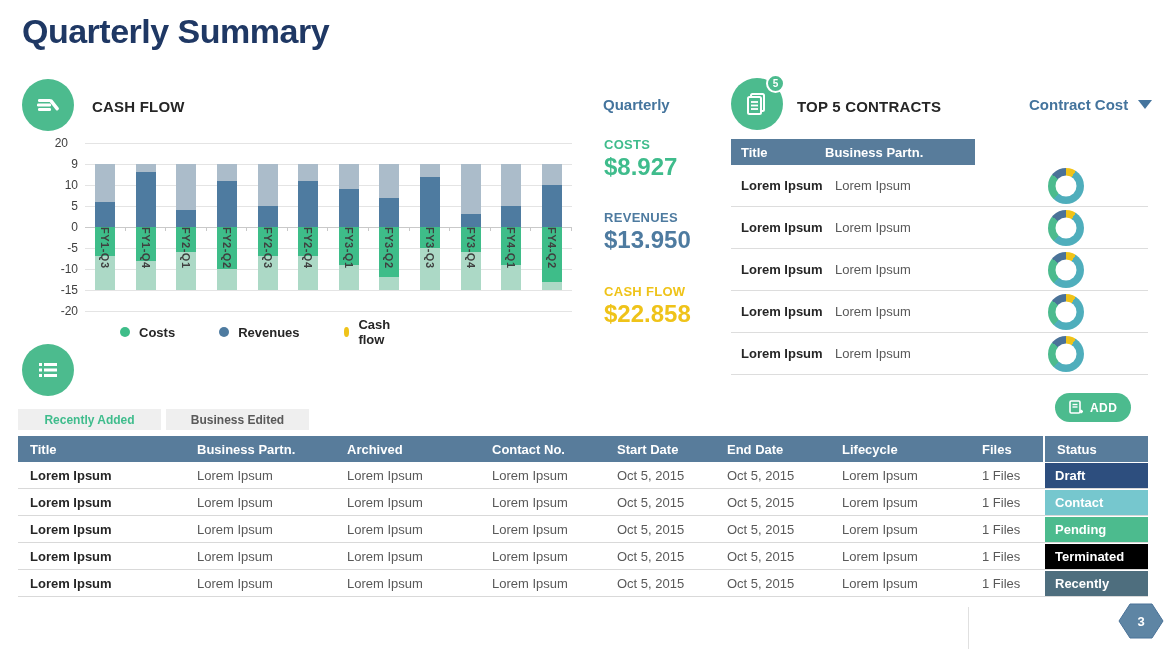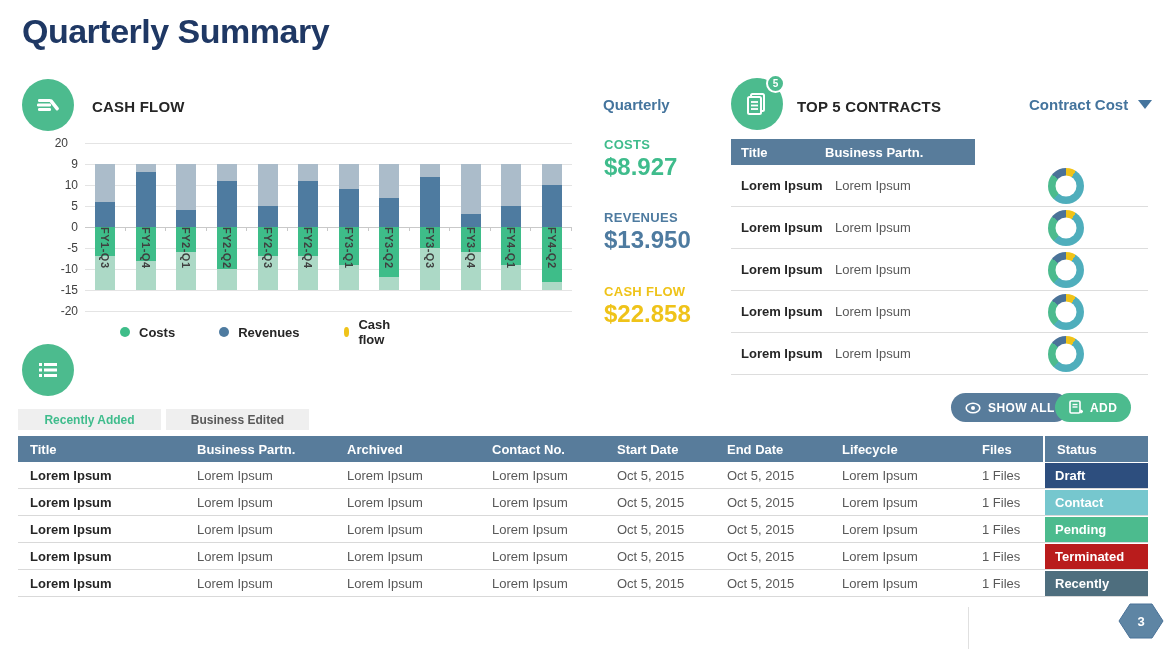--- a/index.html
+++ b/index.html
@@ -293,27 +293,20 @@
       <div class="contract-partner">Lorem Ipsum</div>
       <div class="donut" style="background: conic-gradient(rgb(239, 195, 25) 0%, rgb(239, 195, 25) 9%, rgb(79, 174, 188) 9%, rgb(79, 174, 188) 62%, rgb(76, 187, 142) 62%, rgb(76, 187, 142) 86%, rgb(74, 114, 152) 86%, rgb(74, 114, 152) 100%);"></div>
     </div>
       <div class="contract-row">
       <div class="contract-title">Lorem Ipsum</div>
       <div class="contract-partner">Lorem Ipsum</div>
       <div class="donut" style="background: conic-gradient(rgb(239, 195, 25) 0%, rgb(239, 195, 25) 9%, rgb(79, 174, 188) 9%, rgb(79, 174, 188) 62%, rgb(76, 187, 142) 62%, rgb(76, 187, 142) 86%, rgb(74, 114, 152) 86%, rgb(74, 114, 152) 100%);"></div>
     </div>
     </div>
 
-  <button class="pill-btn btn-showall">
-    <svg width="16" height="12" viewBox="0 0 16 12">
-      <ellipse cx="8" cy="6" rx="6.8" ry="4.8" fill="none" stroke="#fff" stroke-width="1.6"></ellipse>
-      <circle cx="8" cy="6" r="2" fill="#fff"></circle>
-    </svg>
-    <span>SHOW ALL</span>
-  </button>
   <button class="pill-btn btn-add">
     <svg width="14" height="15" viewBox="0 0 14 15">
       <rect x="1" y="1" width="10" height="12" rx="1.2" fill="none" stroke="#fff" stroke-width="1.6"></rect>
       <line x1="3.5" y1="4.5" x2="8.5" y2="4.5" stroke="#fff" stroke-width="1.4"></line>
       <line x1="3.5" y1="7" x2="8.5" y2="7" stroke="#fff" stroke-width="1.4"></line>
       <line x1="10.5" y1="11.5" x2="14" y2="11.5" stroke="#fff" stroke-width="1.8"></line>
       <line x1="12.2" y1="9.8" x2="12.2" y2="13.2" stroke="#fff" stroke-width="1.8"></line>
     </svg>
     <span>ADD</span>
   </button>
@@ -386,21 +379,21 @@
     </div>
         <div class="mt-row">
       <div class="cell title">Lorem Ipsum</div>
       <div class="cell">Lorem Ipsum</div>
       <div class="cell">Lorem Ipsum</div>
       <div class="cell">Lorem Ipsum</div>
       <div class="cell">Oct 5, 2015</div>
       <div class="cell">Oct 5, 2015</div>
       <div class="cell">Lorem Ipsum</div>
       <div class="cell">1 Files</div>
-      <div class="cell status" style="background: #b91c1c;">Terminated</div>
+      <div class="cell status" style="background: #000000;">Terminated</div>
     </div>
         <div class="mt-row">
       <div class="cell title">Lorem Ipsum</div>
       <div class="cell">Lorem Ipsum</div>
       <div class="cell">Lorem Ipsum</div>
       <div class="cell">Lorem Ipsum</div>
       <div class="cell">Oct 5, 2015</div>
       <div class="cell">Oct 5, 2015</div>
       <div class="cell">Lorem Ipsum</div>
       <div class="cell">1 Files</div>

